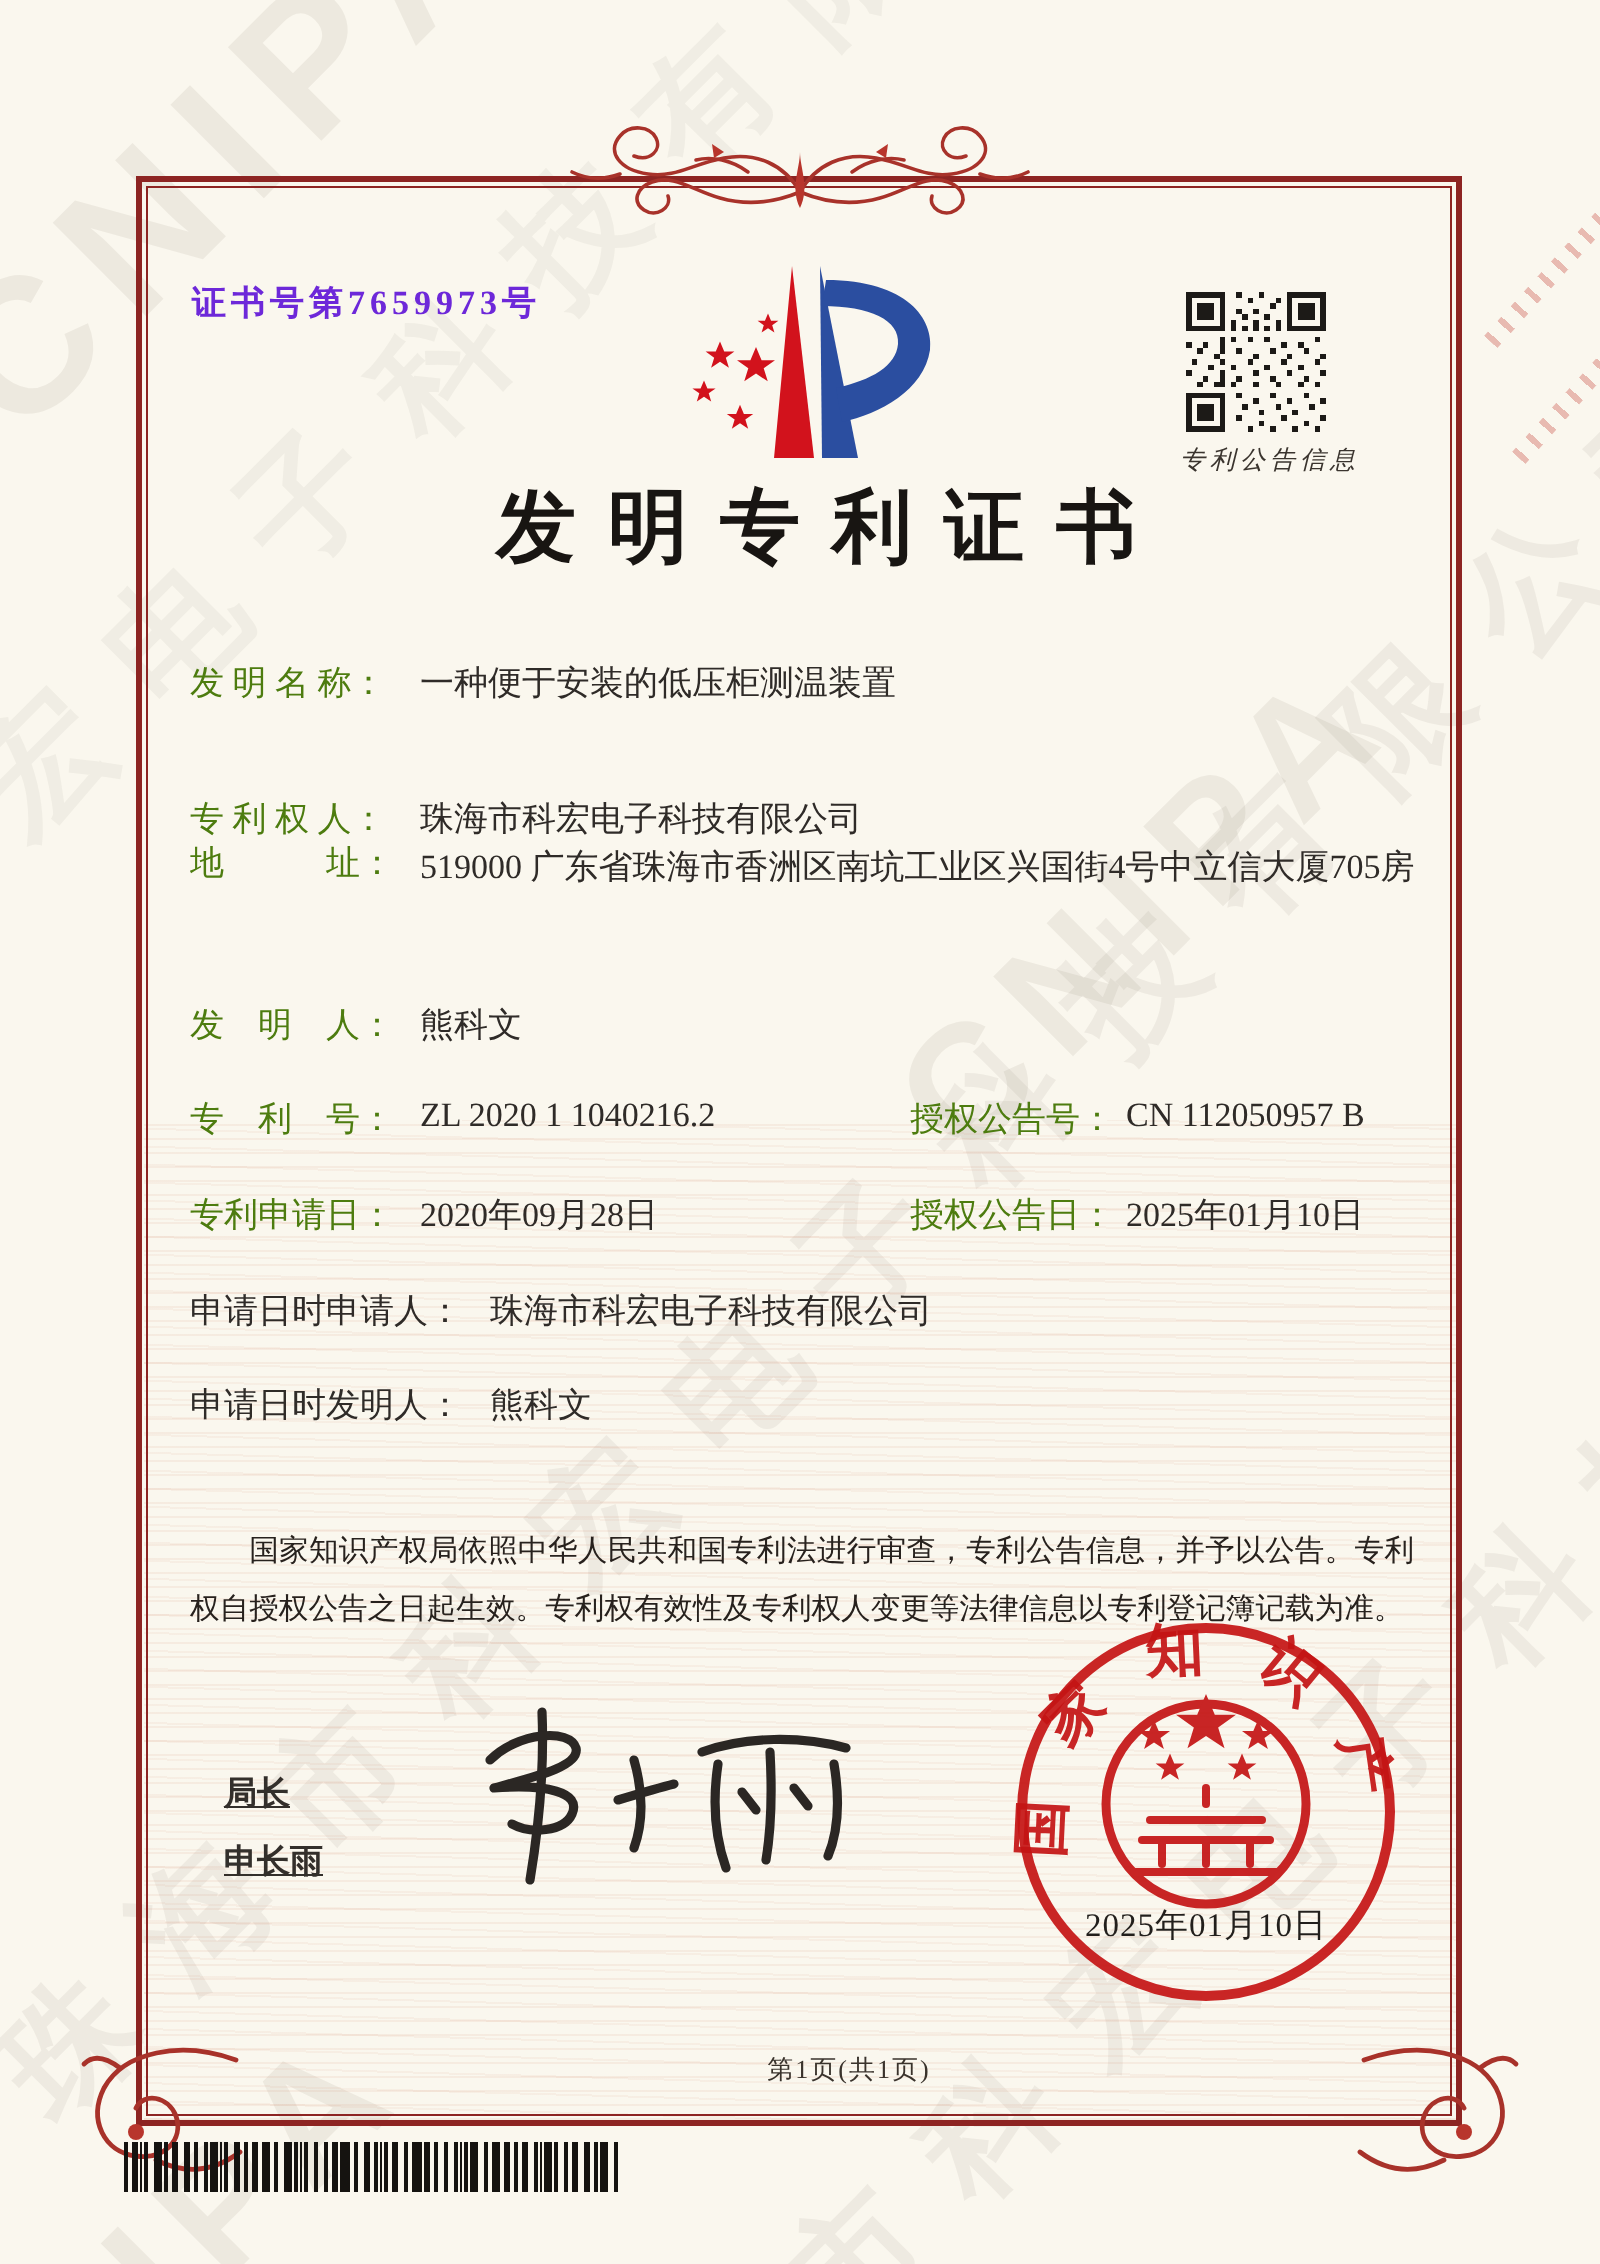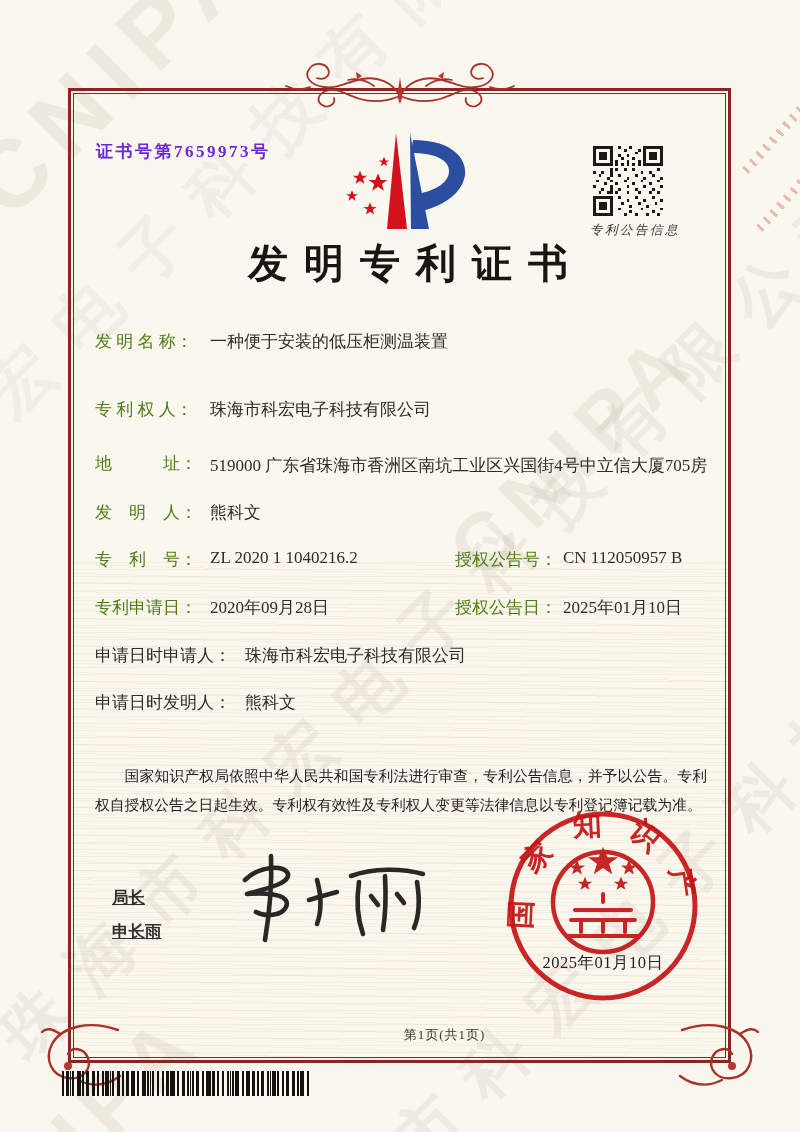--- a/index.html
+++ b/index.html
@@ -58,21 +58,21 @@
   .statement{position:absolute;left:95px;top:762px;width:612px;z-index:3;
     font-size:14.8px;line-height:1.95;text-indent:2em;text-align:justify;color:#27211d;}
   
   .signer{position:absolute;left:112px;top:880px;z-index:3;
     font-family:"Liberation Sans","DejaVu Sans",sans-serif;font-size:16.5px;font-weight:600;
     line-height:34px;color:#332f2b;text-decoration:underline;}
   .sig{position:absolute;left:225px;top:850px;z-index:4;}
   
   .seal{position:absolute;left:503px;top:806px;z-index:4;}
   
-  .pageno{position:absolute;left:72px;width:657px;top:1026px;z-index:3;text-align:center;
+  .pageno{position:absolute;left:52px;width:657px;top:1026px;z-index:3;text-align:center;
     font-size:13px;letter-spacing:1px;color:#3a332c;padding-left:44px;}
   .barcode{position:absolute;left:62px;top:1071px;width:248px;height:25px;z-index:3;
     background-image:
       repeating-linear-gradient(90deg,#151310 0 2px,transparent 2px 5px),
       repeating-linear-gradient(90deg,#151310 0 1px,transparent 1px 8px),
       repeating-linear-gradient(90deg,transparent 0 4px,#151310 4px 6px,transparent 6px 13px);}
 </style>
 </head>
 <body>
 
@@ -172,21 +172,21 @@
   <div class="title">发明专利证书</div>
 
   <div class="row" style="top:330px">
     <span class="lbl">发 明 名 称：</span>
     <span class="val">一种便于安装的低压柜测温装置</span>
   </div>
   <div class="row" style="top:398px">
     <span class="lbl">专 利 权 人：</span>
     <span class="val">珠海市科宏电子科技有限公司</span>
   </div>
-  <div class="row" style="top:452px">
+  <div class="row" style="top:420px">
     <span class="lbl">地　　　址：</span>
     <span class="val valwrap">519000 广东省珠海市香洲区南坑工业区兴国街4号中立信大厦705房</span>
   </div>
   <div class="row" style="top:501px">
     <span class="lbl">发　明　人：</span>
     <span class="val">熊科文</span>
   </div>
   <div class="row" style="top:548px;right:95px">
     <span class="lbl">专　利　号：</span>
     <span class="val">ZL 2020 1 1040216.2</span>

